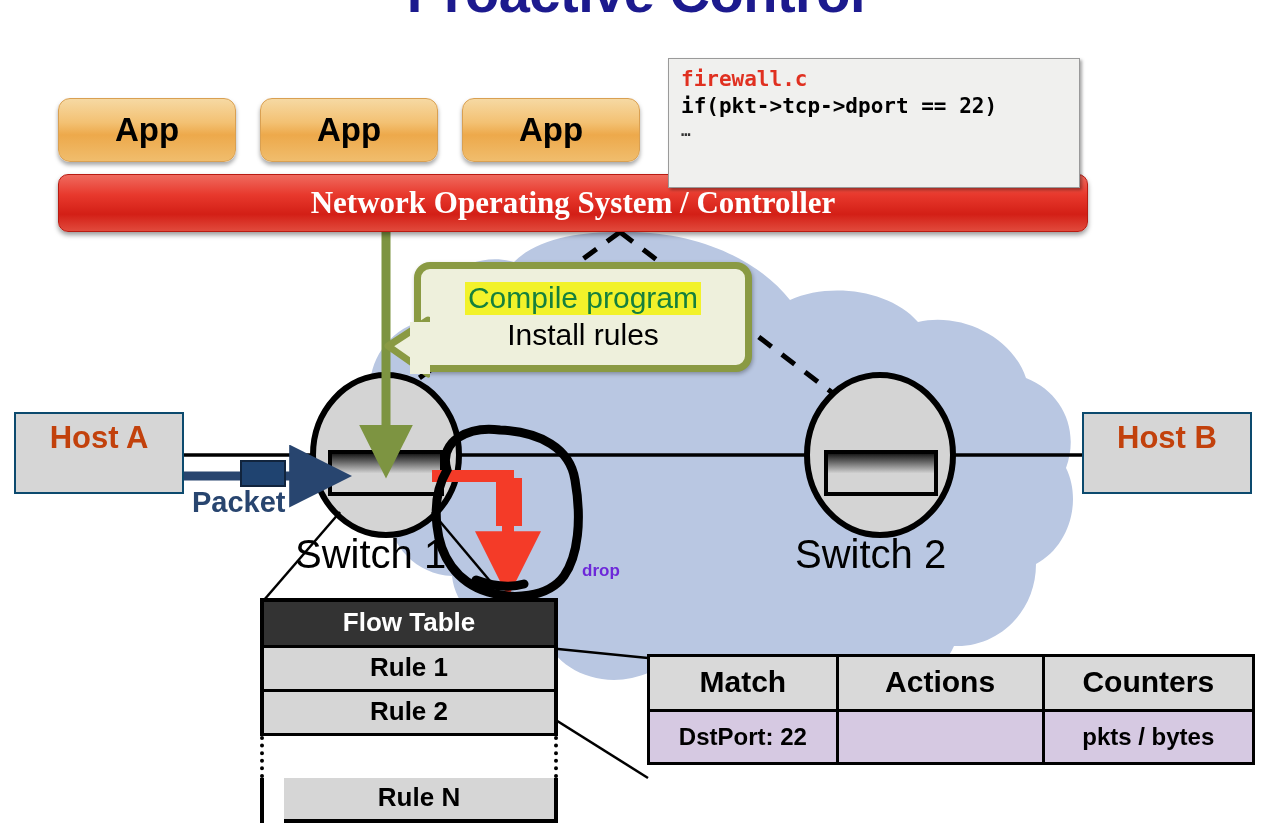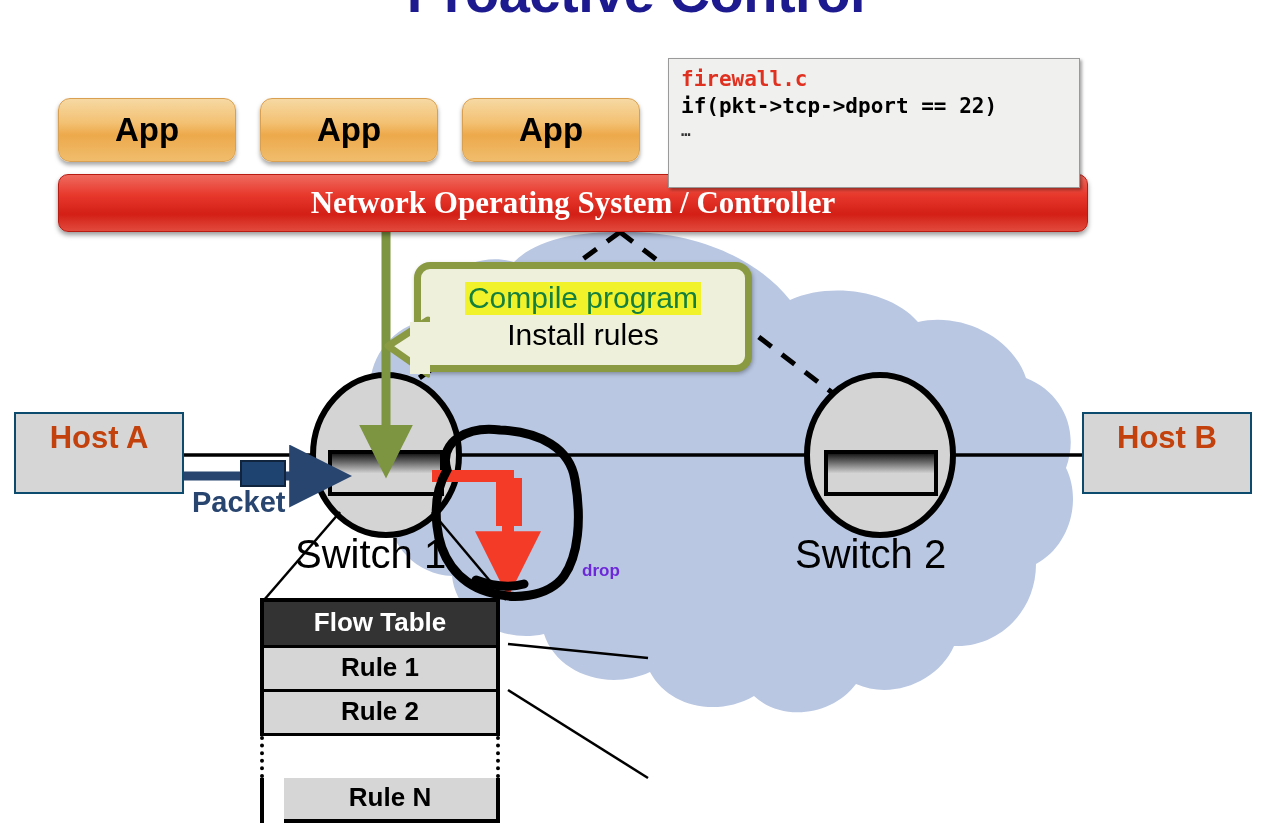--- a/index.html
+++ b/index.html
@@ -186,21 +186,21 @@
     color: #000000;
     line-height: 1.18;
     margin-top: 2px;
   }
 
   
   #flow-table {
     position: absolute;
     left: 260px;
     top: 598px;
-    width: 240px;
+    width: 298px;
     z-index: 8;
     border-left: 4px solid #000;
     border-right: 4px solid #000;
     box-sizing: border-box;
   }
   .ft-header {
     background: #333333;
     color: #ffffff;
     font-size: 26px;
     font-weight: bold;
@@ -396,14 +396,30 @@
   </svg>
 
   <div id="flow-table">
     <div class="ft-header">Flow Table</div>
     <div class="ft-row">Rule 1</div>
     <div class="ft-row">Rule 2</div>
     <div class="ft-gap"></div>
     <div class="ft-row ft-last">Rule N</div>
   </div>
 
+  <table id="match-table">
+    <thead>
+      <tr>
+        <th style="width:190px;">Match</th>
+        <th style="width:208px;">Actions</th>
+        <th style="width:210px;">Counters</th>
+      </tr>
+    </thead>
+    <tbody>
+      <tr>
+        <td>DstPort: 22</td>
+        <td class="cell-empty"></td>
+        <td>pkts / bytes</td>
+      </tr>
+    </tbody>
+  </table>
 
 </div>
 
 </body></html>

